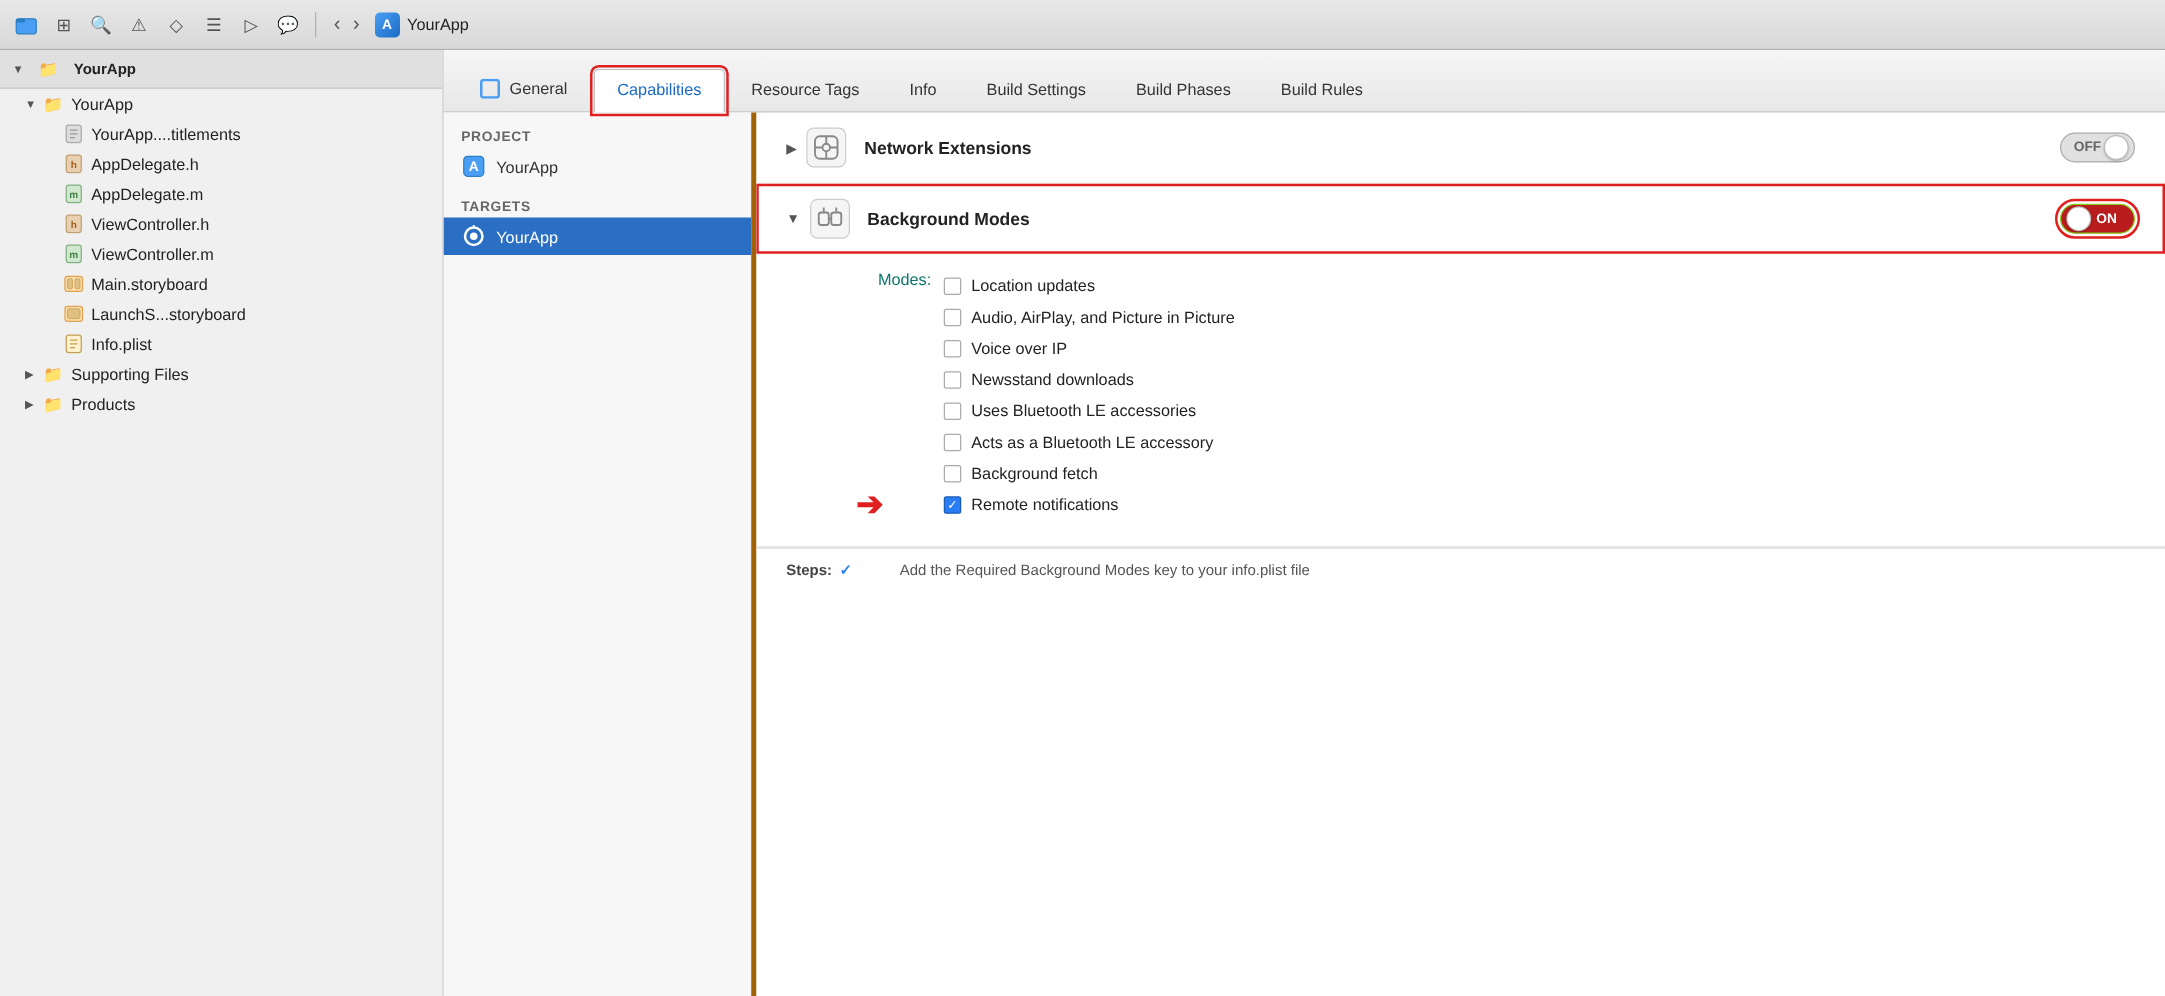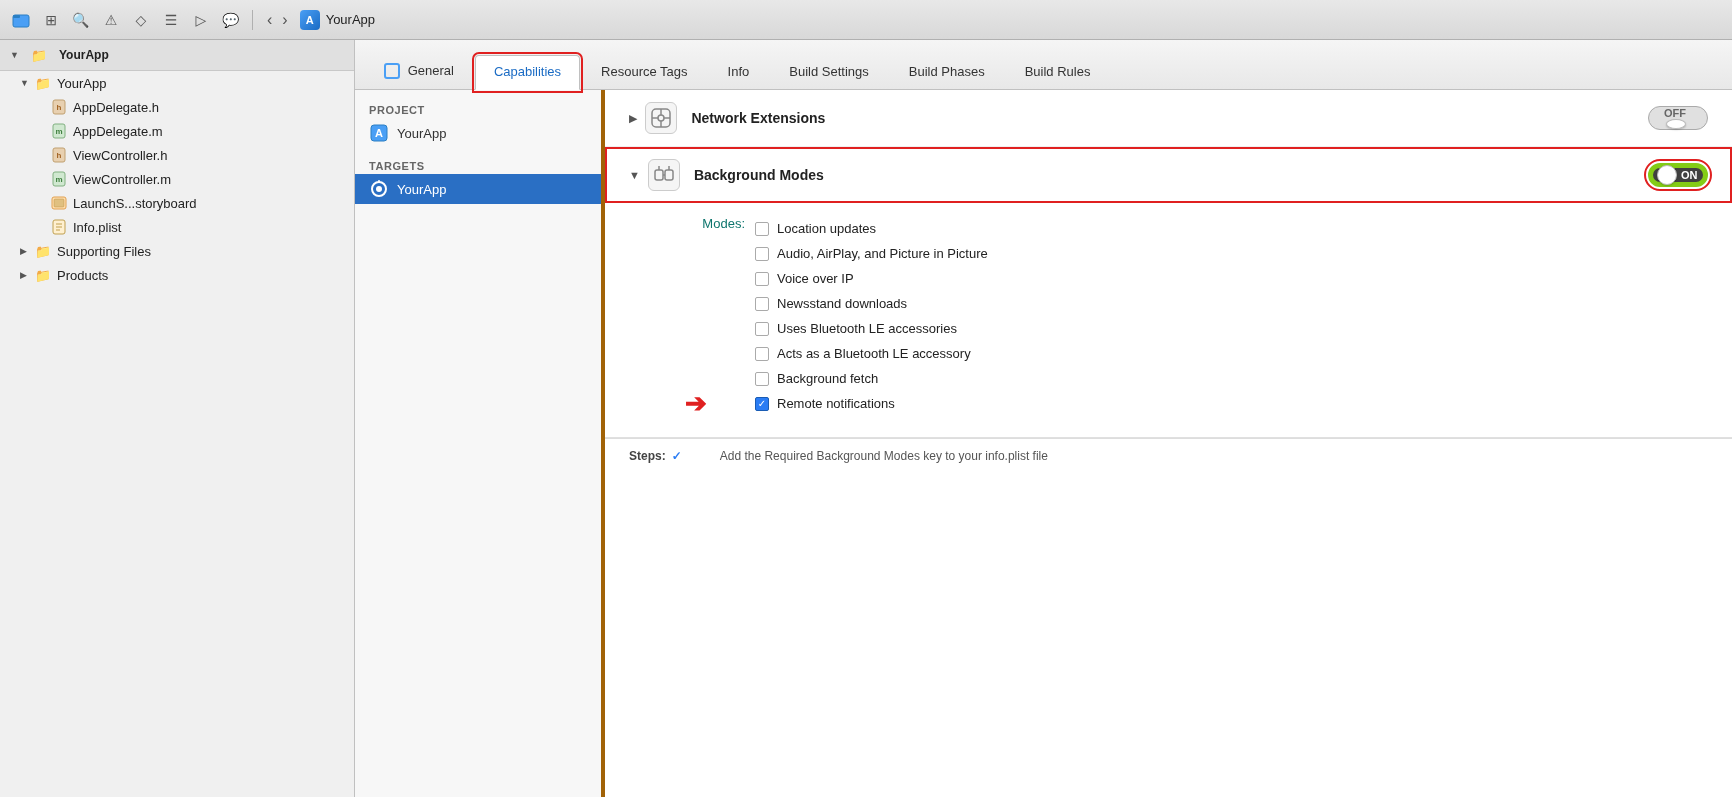--- a/index.html
+++ b/index.html
@@ -205,31 +205,30 @@
       border-radius: 12px;
       cursor: pointer;
       position: relative;
       flex-shrink: 0;
     }
     .toggle.off {
       background: #e0e0e0;
       border: 1px solid #aaa;
       justify-content: flex-end;
       padding-right: 4px;
-      flex-direction: column;
     }
     .toggle.off .toggle-label { color: #666; font-size: 11px; font-weight: 600; margin-right: 2px; }
     .toggle.off .toggle-knob {
       width: 20px; height: 20px; border-radius: 50%; background: white;
       border: 1px solid #bbb;
       box-shadow: 0 1px 2px rgba(0,0,0,0.2);
     }
     .toggle.on {
-      background: #404040;
-      border: 5px solid #84cc16;
+      background: #b91c1c;
+      border: 1px solid #84cc16;
       justify-content: flex-start;
       padding-left: 4px;
     }
     .toggle.on .toggle-knob {
       width: 20px; height: 20px; border-radius: 50%; background: white;
       border: 1px solid #bbb;
       box-shadow: 0 1px 2px rgba(0,0,0,0.2);
     }
     .toggle.on .toggle-label { color: white; font-size: 11px; font-weight: 600; margin-left: 4px; }
     .toggle.on.highlighted {
@@ -343,20 +342,32 @@
       <span class="item-icon icon-blue">📁</span>
       <span class="item-label">YourApp</span>
     </div>
 
     <div class="sidebar-item level1">
       <span class="disclosure">▼</span>
       <span class="item-icon icon-yellow">📁</span>
       <span class="item-label">YourApp</span>
     </div>
 
+    <div class="sidebar-item level2">
+      <span class="disclosure"> </span>
+      <span class="item-icon icon-gray">
+        <svg width="16" height="16" viewBox="0 0 16 16">
+            <rect x="2" y="1" width="12" height="14" rx="2" fill="#ddd" stroke="#aaa" stroke-width="1"></rect>
+            <line x1="5" y1="5" x2="11" y2="5" stroke="#999" stroke-width="1"></line>
+            <line x1="5" y1="8" x2="11" y2="8" stroke="#999" stroke-width="1"></line>
+            <line x1="5" y1="11" x2="9" y2="11" stroke="#999" stroke-width="1"></line>
+          </svg>
+      </span>
+      <span class="item-label">YourApp....titlements</span>
+    </div>
 
     <div class="sidebar-item level2">
       <span class="disclosure"> </span>
       <span class="item-icon">
         <svg width="16" height="16" viewBox="0 0 16 16">
             <rect x="2" y="1" width="12" height="14" rx="2" fill="#e8d0b0" stroke="#c0a070" stroke-width="1"></rect>
             <text x="8" y="11" text-anchor="middle" font-size="8" font-weight="bold" fill="#a06020">h</text>
           </svg>
       </span>
       <span class="item-label">AppDelegate.h</span>
@@ -388,20 +399,31 @@
       <span class="disclosure"> </span>
       <span class="item-icon">
         <svg width="16" height="16" viewBox="0 0 16 16">
             <rect x="2" y="1" width="12" height="14" rx="2" fill="#d0e8d0" stroke="#80b080" stroke-width="1"></rect>
             <text x="8" y="11" text-anchor="middle" font-size="8" font-weight="bold" fill="#408040">m</text>
           </svg>
       </span>
       <span class="item-label">ViewController.m</span>
     </div>
 
+    <div class="sidebar-item level2">
+      <span class="disclosure"> </span>
+      <span class="item-icon">
+        <svg width="16" height="16" viewBox="0 0 16 16">
+            <rect x="1" y="2" width="14" height="12" rx="2" fill="#ffe0b0" stroke="#e0a050" stroke-width="1"></rect>
+            <rect x="3" y="4" width="4" height="8" rx="1" fill="#e0c080" stroke="#c09040" stroke-width="0.5"></rect>
+            <rect x="9" y="4" width="4" height="8" rx="1" fill="#e0c080" stroke="#c09040" stroke-width="0.5"></rect>
+          </svg>
+      </span>
+      <span class="item-label">Main.storyboard</span>
+    </div>
 
 
     <div class="sidebar-item level2">
       <span class="disclosure"> </span>
       <span class="item-icon">
         <svg width="16" height="16" viewBox="0 0 16 16">
             <rect x="1" y="2" width="14" height="12" rx="2" fill="#ffe0b0" stroke="#e0a050" stroke-width="1"></rect>
             <rect x="3" y="4" width="10" height="8" rx="1" fill="#e0c080" stroke="#c09040" stroke-width="0.5"></rect>
           </svg>
       </span>

